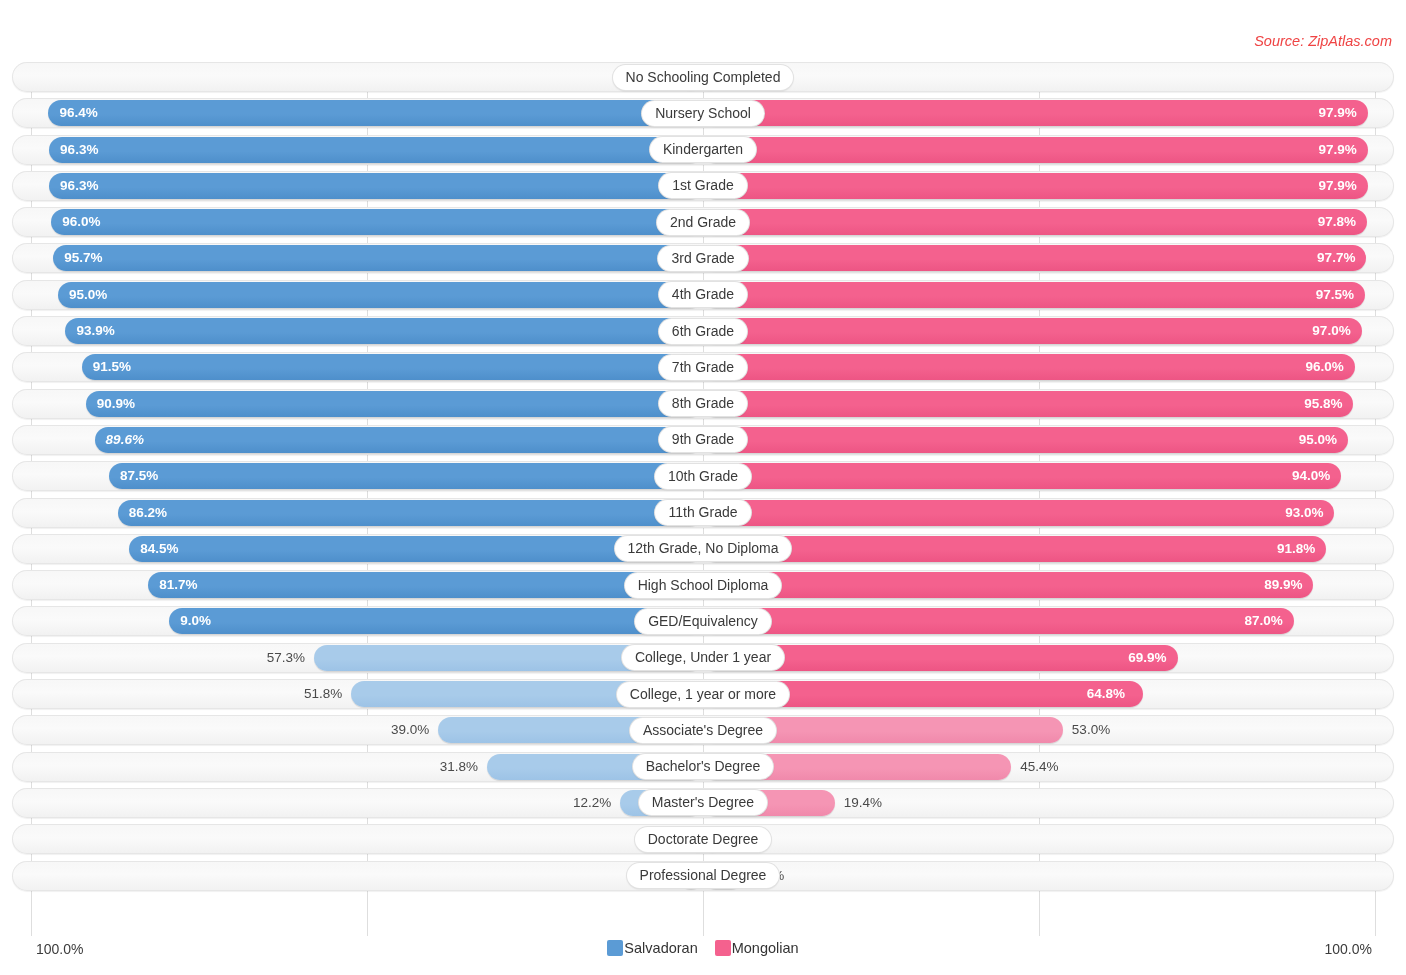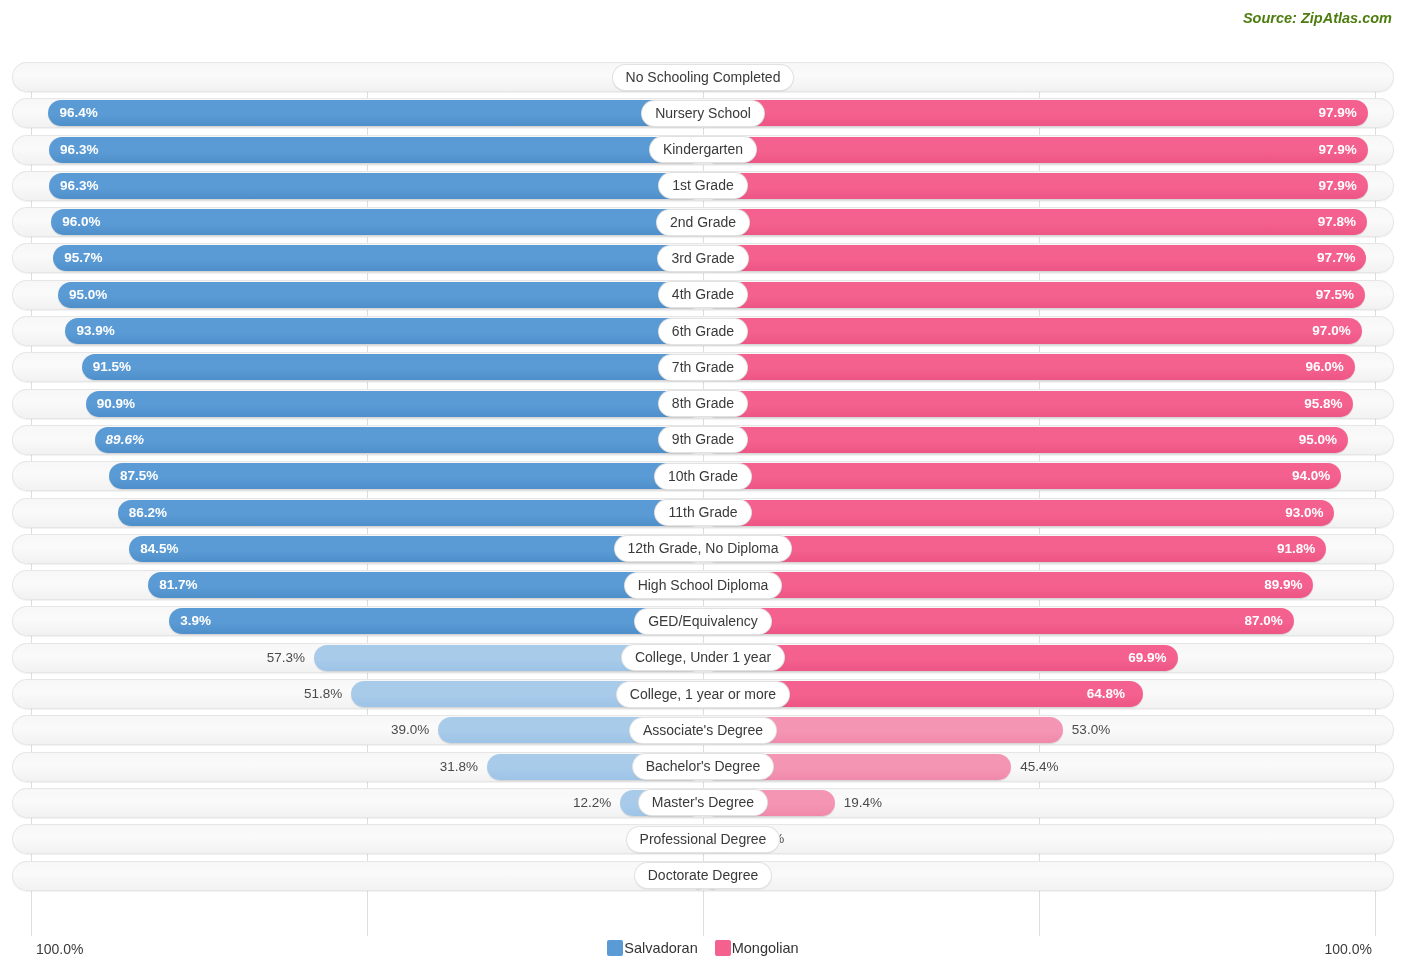--- a/index.html
+++ b/index.html
@@ -12,22 +12,22 @@
   }
   .page{position:relative;width:1406px;height:975px;}
 
   
   .title{
     position:absolute;left:12px;top:20px;
     font-size:20.5px;color:#3b3b3b;letter-spacing:.2px;
     font-weight:400;white-space:nowrap;
   }
   .source{
-    position:absolute;right:14px;top:10px;
-    font-size:14.5px;color:#4d7c0f;font-style:italic;font-weight:bold;
+    position:absolute;right:14px;top:33px;
+    font-size:14.5px;color:#ef4444;font-style:italic;font-weight:normal;
     white-space:nowrap;
   }
 
   
   .chart{
     position:absolute;left:12px;top:62px;
     width:1382px;height:874px;
   }
   
   .gridline{
@@ -238,21 +238,21 @@
           <div class="bar right" style="width: 610.421px; background: linear-gradient(rgb(244, 97, 142) 0%, rgb(244, 97, 142) 55%, rgb(237, 85, 132) 100%);"></div>
           <div class="val inside-left" style="left: 147.257px;">81.7%</div>
           <div class="val inside-right" style="right: 91.579px;">89.9%</div>
           <div class="catwrap">
             <span class="cat">High School Diploma</span>
           </div>
         </div>
         <div class="row">
           <div class="bar left" style="width: 533.694px; background: linear-gradient(rgb(91, 155, 213) 0%, rgb(91, 155, 213) 55%, rgb(78, 143, 203) 100%);"></div>
           <div class="bar right" style="width: 590.73px; background: linear-gradient(rgb(244, 97, 142) 0%, rgb(244, 97, 142) 55%, rgb(237, 85, 132) 100%);"></div>
-          <div class="val inside-left" style="left: 168.306px;">3.9%</div>
+          <div class="val inside-left" style="left: 168.306px;">9.0%</div>
           <div class="val inside-right" style="right: 111.27px;">87.0%</div>
           <div class="catwrap">
             <span class="cat">GED/Equivalency</span>
           </div>
         </div>
         <div class="row">
           <div class="bar left" style="width: 389.067px; background: linear-gradient(rgb(168, 203, 234) 0%, rgb(168, 203, 234) 55%, rgb(157, 195, 230) 100%);"></div>
           <div class="bar right" style="width: 474.621px; background: linear-gradient(rgb(244, 97, 142) 0%, rgb(244, 97, 142) 55%, rgb(237, 85, 132) 100%);"></div>
           <div class="val outside" style="right: 1089.07px; margin-left: 16px;">57.3%</div>
           <div class="val inside-right" style="right: 227.379px;">69.9%</div>
@@ -290,35 +290,35 @@
         <div class="row">
           <div class="bar left" style="width: 82.838px; background: linear-gradient(rgb(168, 203, 234) 0%, rgb(168, 203, 234) 55%, rgb(157, 195, 230) 100%);"></div>
           <div class="bar right" style="width: 131.726px; background: linear-gradient(rgb(245, 149, 180) 0%, rgb(245, 149, 180) 55%, rgb(240, 137, 171) 100%);"></div>
           <div class="val outside" style="right: 782.838px;">12.2%</div>
           <div class="val outside" style="left: 831.726px;">19.4%</div>
           <div class="catwrap">
             <span class="cat">Master's Degree</span>
           </div>
         </div>
         <div class="row">
+          <div class="bar left" style="width: 10.185px; background: linear-gradient(rgb(168, 203, 234) 0%, rgb(168, 203, 234) 55%, rgb(157, 195, 230) 100%);"></div>
+          <div class="bar right" style="width: 19.012px; background: linear-gradient(rgb(245, 149, 180) 0%, rgb(245, 149, 180) 55%, rgb(240, 137, 171) 100%);"></div>
+          <div class="val outside" style="right: 710.185px;">1.5%</div>
+          <div class="val outside" style="left: 719.012px;">2.8%</div>
+          <div class="catwrap">
+            <span class="cat">Doctorate Degree</span>
+          </div>
+        </div>
+        <div class="row">
           <div class="bar left" style="width: 23.765px; background: linear-gradient(rgb(168, 203, 234) 0%, rgb(168, 203, 234) 55%, rgb(157, 195, 230) 100%);"></div>
           <div class="bar right" style="width: 41.419px; background: linear-gradient(rgb(245, 149, 180) 0%, rgb(245, 149, 180) 55%, rgb(240, 137, 171) 100%);"></div>
           <div class="val outside" style="right: 723.765px;">3.5%</div>
           <div class="val outside" style="left: 741.419px;">6.1%</div>
           <div class="catwrap">
             <span class="cat">Professional Degree</span>
-          </div>
-        </div>
-        <div class="row">
-          <div class="bar left" style="width: 10.185px; background: linear-gradient(rgb(168, 203, 234) 0%, rgb(168, 203, 234) 55%, rgb(157, 195, 230) 100%);"></div>
-          <div class="bar right" style="width: 19.012px; background: linear-gradient(rgb(245, 149, 180) 0%, rgb(245, 149, 180) 55%, rgb(240, 137, 171) 100%);"></div>
-          <div class="val outside" style="right: 710.185px;">1.5%</div>
-          <div class="val outside" style="left: 719.012px;">2.8%</div>
-          <div class="catwrap">
-            <span class="cat">Doctorate Degree</span>
           </div>
         </div>
       </div>
   </div>
 
   <div class="axis-left">100.0%</div>
   <div class="axis-right">100.0%</div>
 
   <div class="legend">
     <div class="lg">

